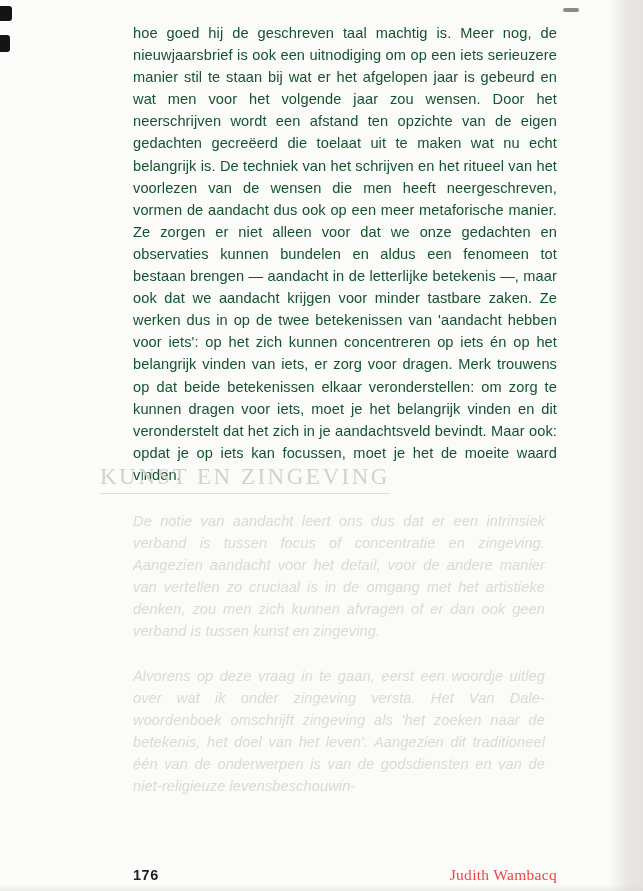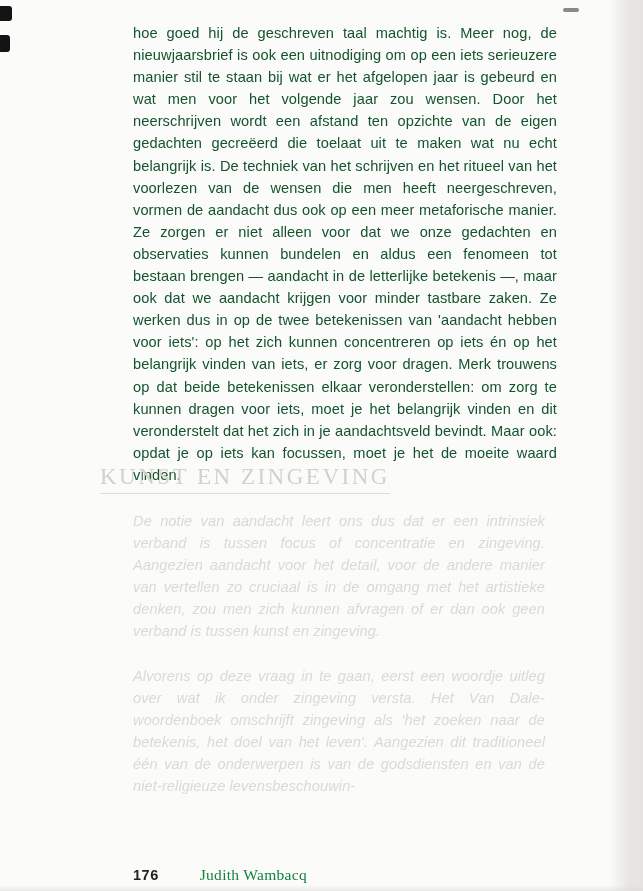--- a/index.html
+++ b/index.html
@@ -63,33 +63,33 @@
     font-style: italic;
   }
 
   
   .footer {
     position: absolute;
     left: 133px;
     width: 424px;
     top: 866px;
     display: flex;
-    justify-content: flex-start;
+    justify-content: space-between;
     align-items: baseline;
   }
   .page-number {
     font-weight: bold;
     font-size: 14.5px;
     color: #1f1f1f;
     letter-spacing: 0.5px;
   }
   .author-name {
     font-family: "Liberation Serif", serif;
     font-size: 15.5px;
-    color: #15803d;
+    color: #ef4444;
     letter-spacing: 0.3px;
     margin-left: 41px;
   }
 
   
   .artifact {
     position: absolute;
     background: #141414;
   }
   .artifact-left-1 { left: 0; top: 6px;  width: 12px; height: 15px; border-radius: 0 3px 3px 0; }

